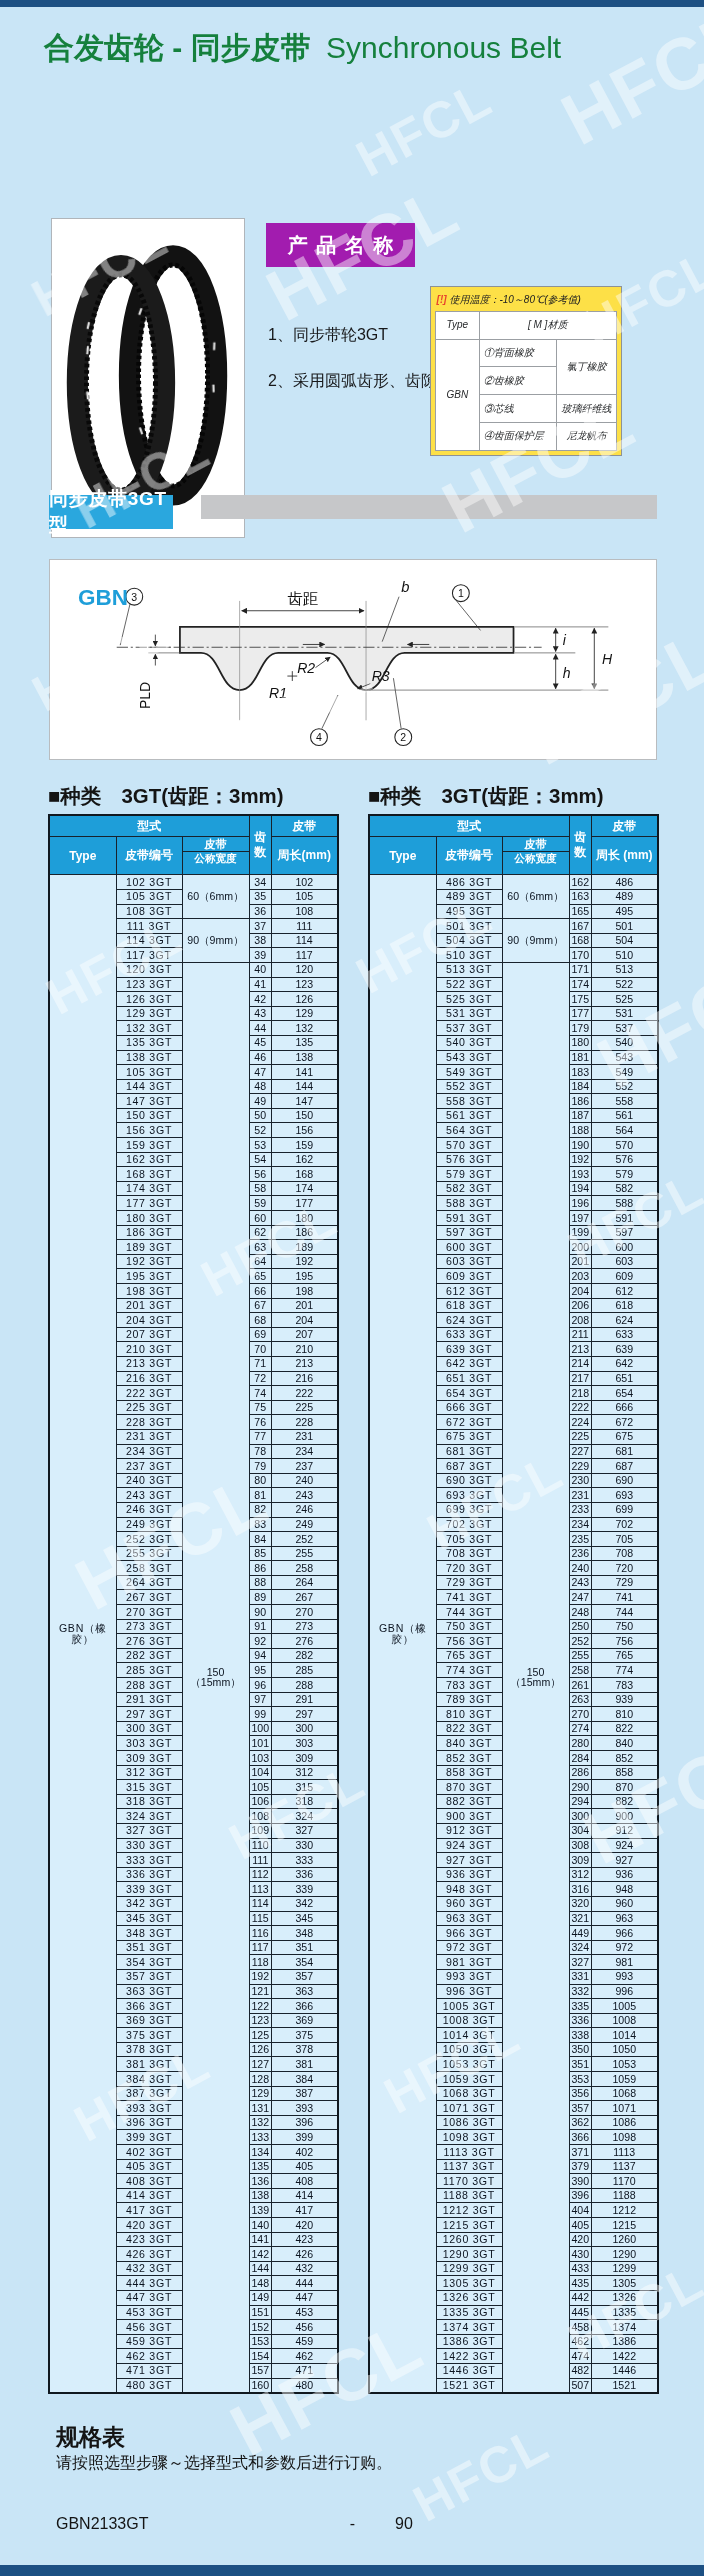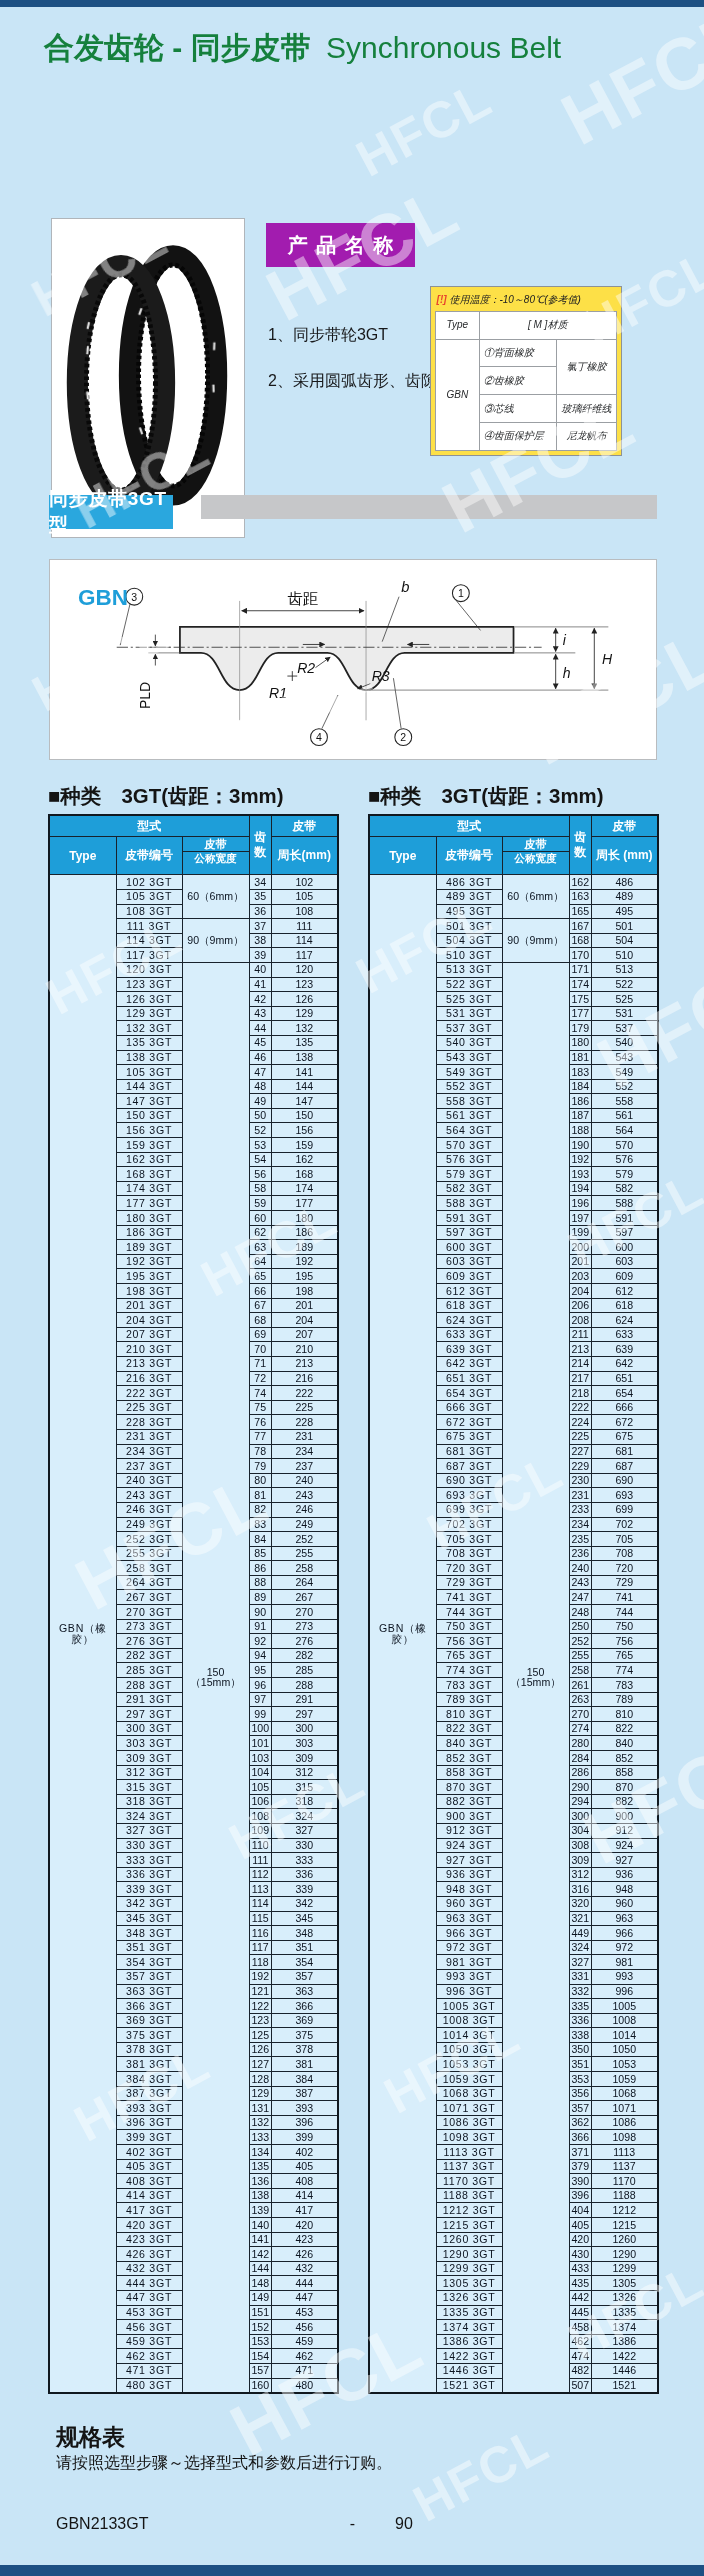--- a/index.html
+++ b/index.html
@@ -1081,21 +1081,21 @@
             <td class="len-cell">774</td>
           </tr>
           <tr>
             <td class="no-cell">783 3GT</td>
             <td class="teeth-cell">261</td>
             <td class="len-cell">783</td>
           </tr>
           <tr>
             <td class="no-cell">789 3GT</td>
             <td class="teeth-cell">263</td>
-            <td class="len-cell">789</td>
+            <td class="len-cell">939</td>
           </tr>
           <tr>
             <td class="no-cell">810 3GT</td>
             <td class="teeth-cell">270</td>
             <td class="len-cell">810</td>
           </tr>
           <tr>
             <td class="no-cell">822 3GT</td>
             <td class="teeth-cell">274</td>
             <td class="len-cell">822</td>

